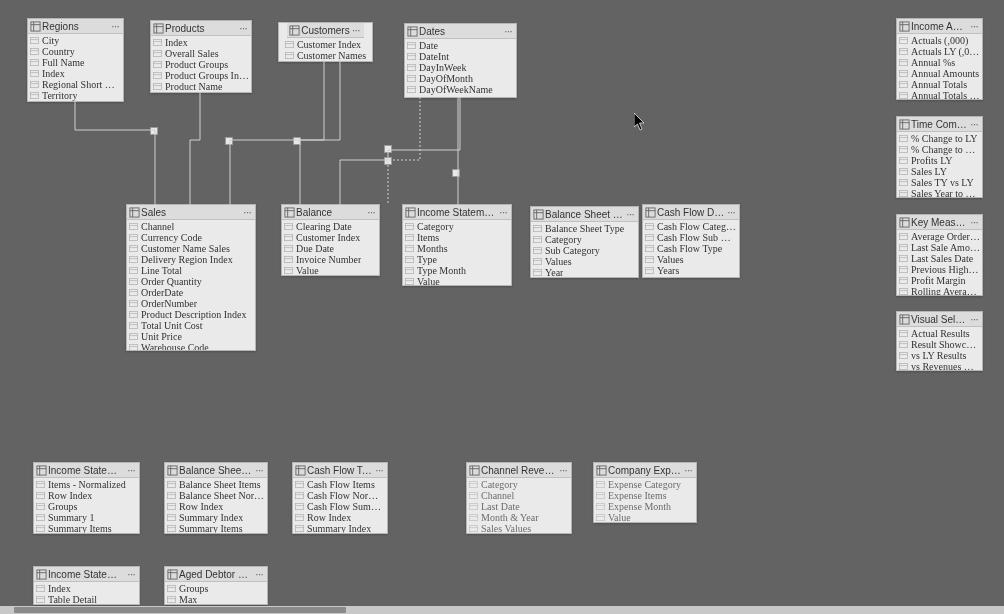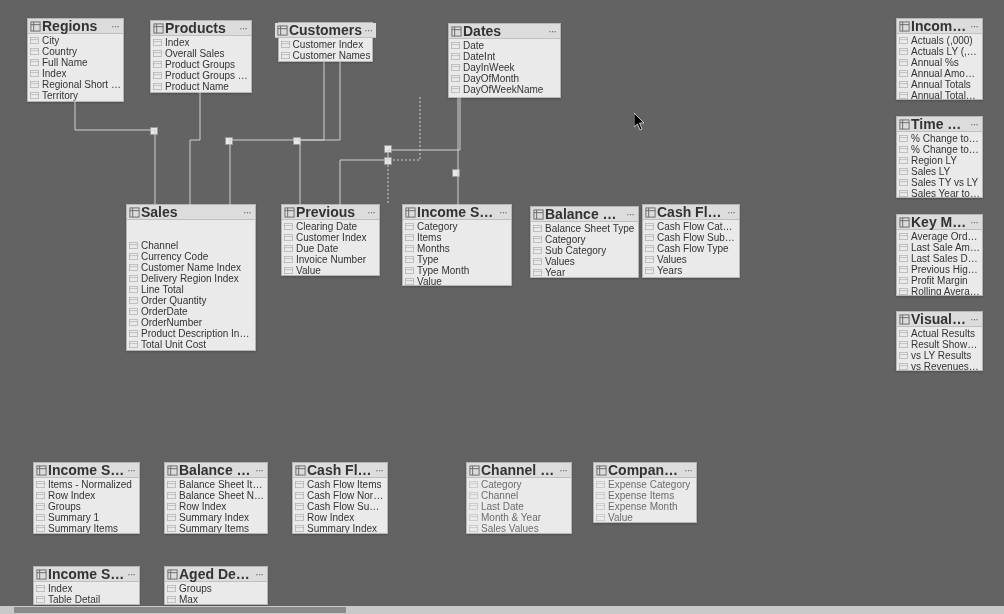--- a/index.html
+++ b/index.html
@@ -1,23 +1,23 @@
 <!DOCTYPE html>
 <html><head>
 <meta charset="utf-8">
 <style>
   html,body{margin:0;padding:0;height:100%;width:100%;background:#636363;font-family:"Segoe UI",Arial,sans-serif;font-size:10px;color:#333;overflow:hidden;}
   .canvas{position:relative;width:1004px;height:614px;background:#636363;}
   .table{position:absolute;background:#eaeaea;border:1px solid #b5b5b5;box-shadow:0 1px 2px rgba(0,0,0,.2);display:flex;flex-direction:column;}
   .thead{background:#dcdcdc;border-bottom:1px solid #c0c0c0;display:flex;align-items:center;padding:1px 2px;height:12px;}
   .tico{width:12px;height:11px;display:inline-flex;flex-shrink:0;}
   .tico svg{width:11px;height:11px;}
-  .ttitle{font-weight:700;font-size:14px;white-space:nowrap;overflow:hidden;text-overflow:ellipsis;flex:1 1 auto;}
+  .ttitle{font-weight:400;font-size:10px;white-space:nowrap;overflow:hidden;text-overflow:ellipsis;flex:1 1 auto;}
   .more{flex-shrink:0;font-size:11px;color:#666;letter-spacing:-1px;padding:0 2px;}
-  .tbody{overflow:hidden;flex:1 1 auto;padding:1px 0;}
+  .tbody{overflow:hidden;flex:1 1 auto;padding:1px 0;font-family:Liberation Serif, serif;}
   .row{display:flex;align-items:center;height:11px;padding:0 2px;}
   .rico{width:12px;height:10px;display:inline-flex;flex-shrink:0;opacity:.6;}
   .rico svg{width:9px;height:9px;}
   .rtext{font-size:10px;white-space:nowrap;overflow:hidden;text-overflow:ellipsis;}
   .dim .row{opacity:.7;}
   .cursor{position:absolute;width:14px;height:18px;z-index:500;}
   .conn{position:absolute;pointer-events:none;z-index:5;}
   .conn svg{width:100%;height:100%;overflow:visible;}
   .card{position:absolute;width:6px;height:6px;background:#e8e8e8;border:1px solid #999;font-size:7px;line-height:6px;text-align:center;}
   .scrollbar-h{position:absolute;left:0;right:0;bottom:0;height:8px;background:#c8c8c8;}
@@ -212,21 +212,21 @@
             <span class="rico">
               <svg viewBox="0 0 10 10">
                 <rect x="0.5" y="1.5" width="9" height="7" fill="none" stroke="#888" stroke-width="0.8"></rect>
                 <line x1="0.5" y1="4" x2="9.5" y2="4" stroke="#888" stroke-width="0.8"></line>
               </svg>
             </span>
             <span class="rtext">Customer Names</span>
           </div>
         </div>
       </div>
-      <div class="table" style="left: 404px; top: 23px; width: 111px; height: 73px; margin-left: 44px;">
+      <div class="table" style="left: 404px; top: 23px; width: 111px; height: 73px;">
         <div class="thead">
           <span class="tico">
             <svg viewBox="0 0 12 12">
               <rect x="1" y="1" width="10" height="10" fill="none" stroke="#666" stroke-width="1"></rect>
               <line x1="1" y1="4" x2="11" y2="4" stroke="#666"></line>
               <line x1="4" y1="1" x2="4" y2="11" stroke="#666"></line>
             </svg>
           </span>
           <span class="ttitle">Dates</span>
           <span class="more">···</span>
@@ -272,21 +272,21 @@
             <span class="rico">
               <svg viewBox="0 0 10 10">
                 <rect x="0.5" y="1.5" width="9" height="7" fill="none" stroke="#888" stroke-width="0.8"></rect>
                 <line x1="0.5" y1="4" x2="9.5" y2="4" stroke="#888" stroke-width="0.8"></line>
               </svg>
             </span>
             <span class="rtext">DayOfWeekName</span>
           </div>
         </div>
       </div>
-      <div class="table" style="left: 126px; top: 204px; width: 128px; height: 145px; gap: 19px;">
+      <div class="table" style="left: 126px; top: 204px; width: 128px; height: 145px;">
         <div class="thead">
           <span class="tico">
             <svg viewBox="0 0 12 12">
               <rect x="1" y="1" width="10" height="10" fill="none" stroke="#666" stroke-width="1"></rect>
               <line x1="1" y1="4" x2="11" y2="4" stroke="#666"></line>
               <line x1="4" y1="1" x2="4" y2="11" stroke="#666"></line>
             </svg>
           </span>
           <span class="ttitle">Sales</span>
           <span class="more">···</span>
@@ -310,21 +310,21 @@
             </span>
             <span class="rtext">Currency Code</span>
           </div>
           <div class="row">
             <span class="rico">
               <svg viewBox="0 0 10 10">
                 <rect x="0.5" y="1.5" width="9" height="7" fill="none" stroke="#888" stroke-width="0.8"></rect>
                 <line x1="0.5" y1="4" x2="9.5" y2="4" stroke="#888" stroke-width="0.8"></line>
               </svg>
             </span>
-            <span class="rtext">Customer Name Index</span>
+            <span class="rtext">Customer Name Sales</span>
           </div>
           <div class="row">
             <span class="rico">
               <svg viewBox="0 0 10 10">
                 <rect x="0.5" y="1.5" width="9" height="7" fill="none" stroke="#888" stroke-width="0.8"></rect>
                 <line x1="0.5" y1="4" x2="9.5" y2="4" stroke="#888" stroke-width="0.8"></line>
               </svg>
             </span>
             <span class="rtext">Delivery Region Index</span>
           </div>
@@ -404,21 +404,21 @@
       </div>
       <div class="table" style="left: 281px; top: 204px; width: 97px; height: 70px;">
         <div class="thead">
           <span class="tico">
             <svg viewBox="0 0 12 12">
               <rect x="1" y="1" width="10" height="10" fill="none" stroke="#666" stroke-width="1"></rect>
               <line x1="1" y1="4" x2="11" y2="4" stroke="#666"></line>
               <line x1="4" y1="1" x2="4" y2="11" stroke="#666"></line>
             </svg>
           </span>
-          <span class="ttitle">Previous</span>
+          <span class="ttitle">Balance</span>
           <span class="more">···</span>
         </div>
         <div class="tbody">
           <div class="row">
             <span class="rico">
               <svg viewBox="0 0 10 10">
                 <rect x="0.5" y="1.5" width="9" height="7" fill="none" stroke="#888" stroke-width="0.8"></rect>
                 <line x1="0.5" y1="4" x2="9.5" y2="4" stroke="#888" stroke-width="0.8"></line>
               </svg>
             </span>
@@ -751,21 +751,21 @@
             </span>
             <span class="rtext">% Change to LYTD</span>
           </div>
           <div class="row">
             <span class="rico">
               <svg viewBox="0 0 10 10">
                 <rect x="0.5" y="1.5" width="9" height="7" fill="none" stroke="#888" stroke-width="0.8"></rect>
                 <line x1="0.5" y1="4" x2="9.5" y2="4" stroke="#888" stroke-width="0.8"></line>
               </svg>
             </span>
-            <span class="rtext">Region LY</span>
+            <span class="rtext">Profits LY</span>
           </div>
           <div class="row">
             <span class="rico">
               <svg viewBox="0 0 10 10">
                 <rect x="0.5" y="1.5" width="9" height="7" fill="none" stroke="#888" stroke-width="0.8"></rect>
                 <line x1="0.5" y1="4" x2="9.5" y2="4" stroke="#888" stroke-width="0.8"></line>
               </svg>
             </span>
             <span class="rtext">Sales LY</span>
           </div>

